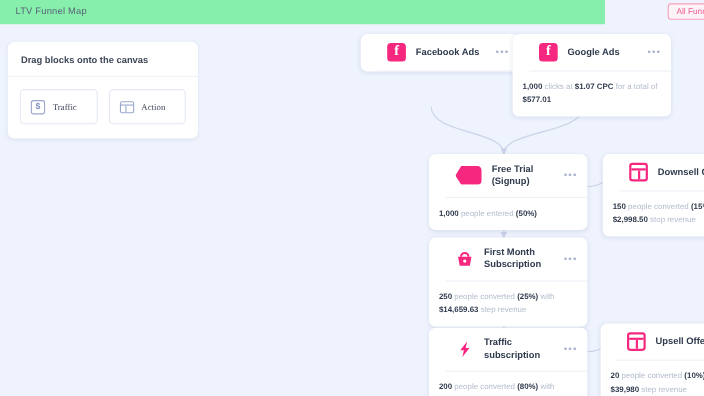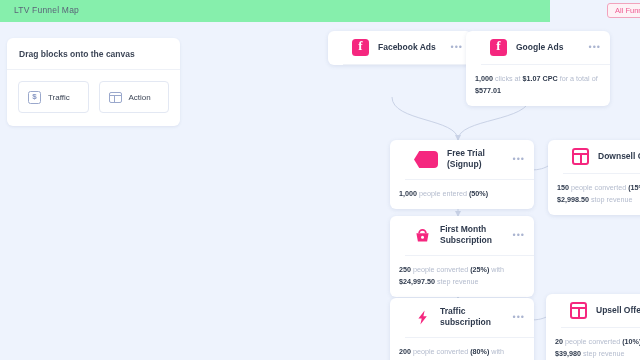--- a/index.html
+++ b/index.html
@@ -43,21 +43,21 @@
   }
   .drag-panel-body { padding:11px 11px 13px 11px; }
   .block-row { display:flex; gap:10px; }
   .block {
     flex:1; height:32px;
     border:1px solid #e3e8f3; border-radius:4px;
     display:flex; align-items:center; gap:7px;
     padding-left:9px;
     background:#fff; cursor:grab;
   }
-  .block-label { font-size:8px; color:#3d4657; }
+  .block-label { font-size:8px; color:#3d4657;font-family:Liberation Serif, serif; }
   .ico-box {
     width:13px; height:13px; border:1.4px solid #9aa8cc;
     border-radius:2.5px; display:flex; align-items:center;
     justify-content:center; flex:none;
   }
   .ico-box .dollar { font-size:8px; color:#8595c2; line-height:1; font-weight:bold; }
   .ico-win { width:13px; height:11px; border:1.4px solid #9aa8cc; border-radius:2px; flex:none; position:relative; }
   .ico-win::before { content:""; position:absolute; left:0; right:0; top:2.6px; height:1.2px; background:#9aa8cc; }
   .ico-win::after  { content:""; position:absolute; left:4.6px; top:3.8px; bottom:0; width:1.2px; background:#9aa8cc; }
 
@@ -216,21 +216,21 @@
               <path d="M5.1 6.3a3.4 3.4 0 0 1 6.8 0" fill="none" stroke="#f5277f" stroke-width="1.8"></path>
               <path d="M2.4 6.3h12.2l-1.5 8.2H3.9z" fill="#f5277f"></path>
               <circle cx="8.5" cy="10.3" r="1.5" fill="#fff"></circle>
             </svg>
         </span>
         <span class="node-title">First Month Subscription</span>
         <span class="dots">•••</span>
       </div>
       <div class="node-body">
         <b>250</b><span> people converted </span><b>(25%)</b><span> with</span><br>
-        <b>$24,997.50</b><span> step revenue</span>
+        <b>$14,659.63</b><span> step revenue</span>
       </div>
     </div>
 
     <div class="node node-w1" style="left:390px; top:298px;">
       <div class="node-head">
         <span class="ni ni-bolt">
           <svg width="17" height="17" viewBox="0 0 17 17">
               <path d="M10.6 1.5 4.4 9.4h3.3l-1.3 6.1 6.4-8.2H9.4z" fill="#f5277f"></path>
             </svg>
         </span>

